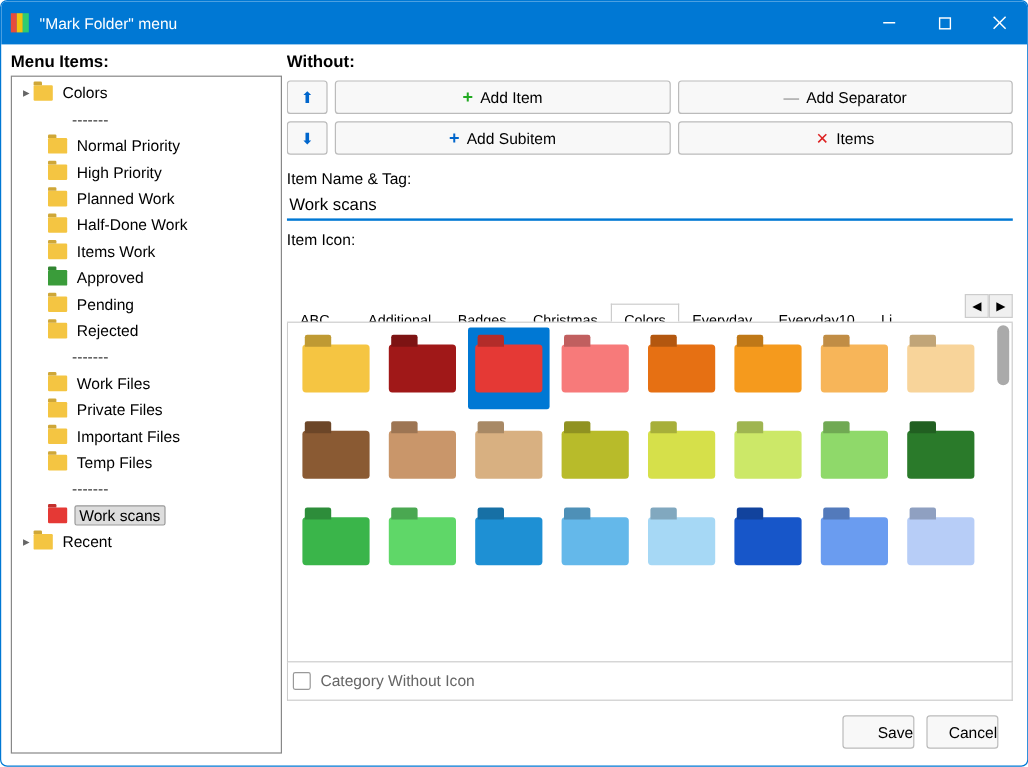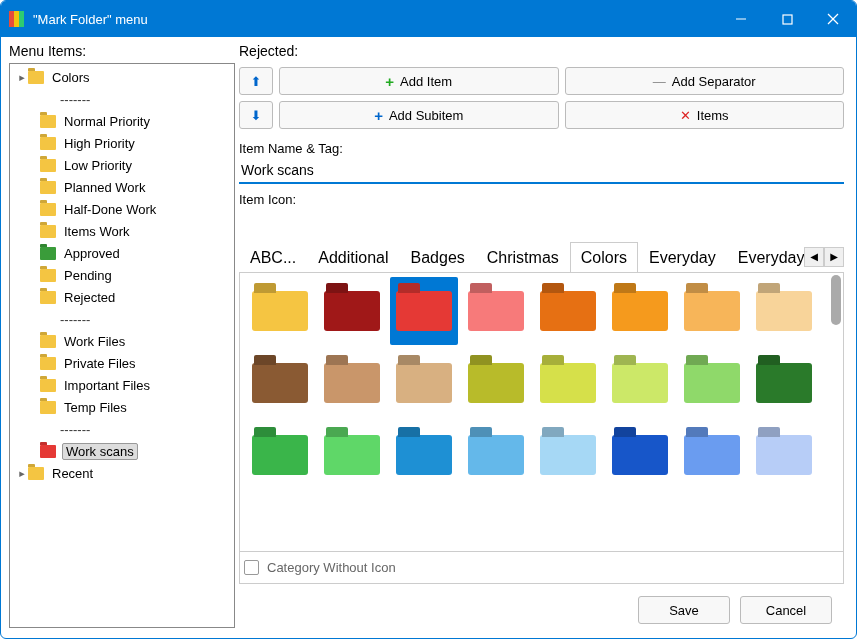--- a/index.html
+++ b/index.html
@@ -11,21 +11,21 @@
 .titlebar .icon span { width: 5px; height: 16px; }
 .titlebar .title { font-size: 13px; flex: 1; }
 .winbtn { width: 46px; height: 36px; display: flex; align-items: center; justify-content: center; cursor: pointer; }
 .winbtn svg { stroke: #fff; fill: none; }
 
 
 .content { display: flex; flex: 1; overflow: hidden; padding: 0; }
 
 
 .left { width: 238px; display: flex; flex-direction: column; padding: 6px 4px 10px 8px; }
-.section-label { font-weight: 400; font-size: 14px; margin-bottom: 4px; }
+.section-label { font-weight: 700; font-size: 14px; margin-bottom: 4px; }
 .tree { border: 1px solid #888; flex: 1; overflow-y: auto; background: #fff; padding: 2px 0; font-size: 13px; }
 .tree-item { display: flex; align-items: center; height: 22px; padding-left: 6px; cursor: pointer; white-space: nowrap; }
 .tree-item.depth1 { padding-left: 30px; }
 .tree-item.sep { padding-left: 50px; color: #333; }
 .tree-item.selected { }
 .tree-item.selected .label { background: #ddd; border: 1px solid #999; border-radius: 2px; padding: 0 3px; }
 .toggle { width: 12px; font-size: 11px; color: #666; display: inline-block; text-align: center; }
 .folder-icon { width: 16px; height: 13px; margin-right: 6px; display: inline-block; position: relative; border-radius: 1px; }
 .folder-icon::before { content: ''; position: absolute; top: -3px; left: 0; width: 7px; height: 3px; background: inherit; border-radius: 1px 1px 0 0; filter: brightness(0.85); }
 .tree .label { padding: 0 2px; }
@@ -44,42 +44,42 @@
 .gray { color: #888; }
 
 
 .section-head-bar { background: #e8e8e8; border-top: 1px solid #ccc; border-bottom: 1px solid #ccc; padding: 2px 6px; font-weight: 700; font-size: 14px; margin-left: -0px; }
 .sublabel { font-size: 13px; margin: 4px 0 2px 0; }
 .text-input { width: 100%; border: none; border-bottom: 2px solid #0078d4; padding: 4px 2px; font-size: 14px; outline: none; }
 
 
 .tabs-wrap { display: flex; align-items: center; border-bottom: 1px solid #ccc; margin-top: 32px; }
 .tabstrip { display: flex; overflow: hidden; flex: 1; }
-.tab { padding: 6px 10px; font-size: 16px; border: 1px solid transparent; border-bottom: none; cursor: pointer; white-space: nowrap; background: transparent; position: relative; top: 1px; }
+.tab { padding: 6px 10px; font-size: 12px; border: 1px solid transparent; border-bottom: none; cursor: pointer; white-space: nowrap; background: transparent; position: relative; top: 12px; }
 .tab.active { border-color: #ccc; background: #fff; }
 .tab-arrow { width: 20px; height: 20px; border: 1px solid #ccc; display:flex; align-items:center; justify-content:center; font-size:10px; background:#f0f0f0; cursor:pointer;}
 
 
 .icon-grid-wrap { flex: 1; overflow-y: auto; border: 1px solid #ccc; border-top: none; padding: 4px 6px; position: relative; }
 .icon-grid { display: grid; grid-template-columns: repeat(8, 68px); gap: 4px; }
 .icon-cell { width: 68px; height: 68px; display: flex; align-items: center; justify-content: center; cursor: pointer; border-radius: 2px; }
 .icon-cell.selected { background: #0078d4; }
 .big-folder { width: 56px; height: 40px; border-radius: 3px; position: relative; }
 .big-folder::before { content:''; position:absolute; top:-8px; left:2px; width:22px; height:10px; background:inherit; border-radius: 2px 2px 0 0; filter: brightness(0.78); }
 
 
 .grid-scrollbar { position:absolute; right:2px; top:2px; width:10px; height:50px; background:#aaa; border-radius:5px; }
 
 
 .check-row { display:flex; align-items:center; gap:8px; padding: 8px 4px; font-size: 13px; color: #666; border:1px solid #ccc; border-top:none;}
 .checkbox { width:15px; height:15px; border:1px solid #999; border-radius:2px; }
 
 
 .footer { display:flex; justify-content:flex-end; gap:10px; padding: 12px 12px 14px; }
-.footer .btn { width: 92px; height: 28px; }
+.footer .btn { width: 60px; height: 28px; justify-content: flex-end; }
 </style>
 </head>
 <body>
 
 <div class="titlebar">
   <div class="icon">
     <span style="background:#e74c3c"></span>
       <span style="background:#f1c40f"></span>
       <span style="background:#2ecc71"></span>
   </div>
@@ -116,24 +116,20 @@
         <div class="tree-item depth1">
           <span class="folder-icon" style="background: rgb(244, 197, 66);"></span>
           <span class="label">Normal Priority</span>
         </div>
         <div class="tree-item depth1">
           <span class="folder-icon" style="background: rgb(244, 197, 66);"></span>
           <span class="label">High Priority</span>
         </div>
         <div class="tree-item depth1">
           <span class="folder-icon" style="background: rgb(244, 197, 66);"></span>
-          <span class="label">Low Priority</span>
-        </div>
-        <div class="tree-item depth1">
-          <span class="folder-icon" style="background: rgb(244, 197, 66);"></span>
           <span class="label">Planned Work</span>
         </div>
         <div class="tree-item depth1">
           <span class="folder-icon" style="background: rgb(244, 197, 66);"></span>
           <span class="label">Half-Done Work</span>
         </div>
         <div class="tree-item depth1">
           <span class="folder-icon" style="background: rgb(244, 197, 66);"></span>
           <span class="label">Items Work</span>
         </div>
@@ -173,21 +169,21 @@
         </div>
         <div class="tree-item ">
           <span class="toggle">▸</span>
           <span class="folder-icon" style="background: rgb(244, 197, 66);"></span>
           <span class="label">Recent</span>
         </div>
       </div>
   </div>
 
   <div class="right">
-    <div class="section-label">Rejected:</div>
+    <div class="section-label">Without:</div>
     <div class="actions-grid">
       <div class="btn btn-small">
           <span class="blue-ic">⬆</span>
         </div>
       <div class="btn">
           <span class="plus-icon green">+</span>
           <span>Add Item</span>
         </div>
       <div class="btn">
           <span class="gray">—</span>

